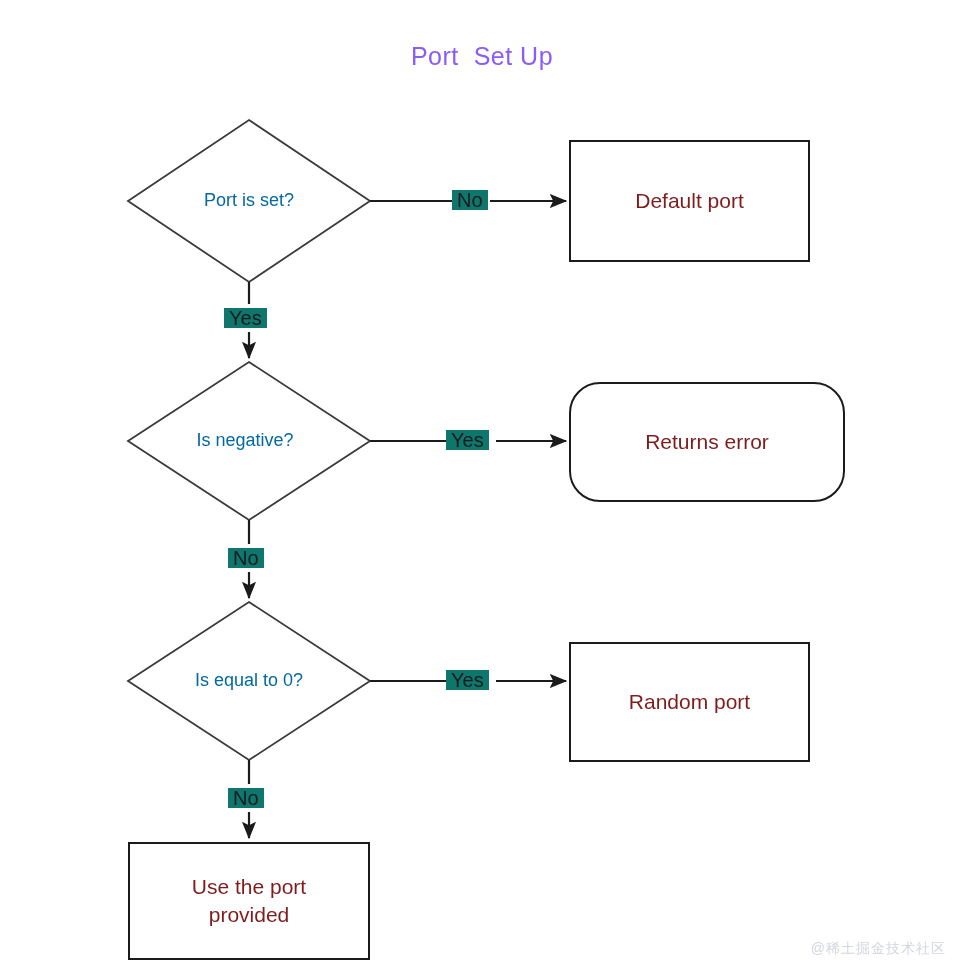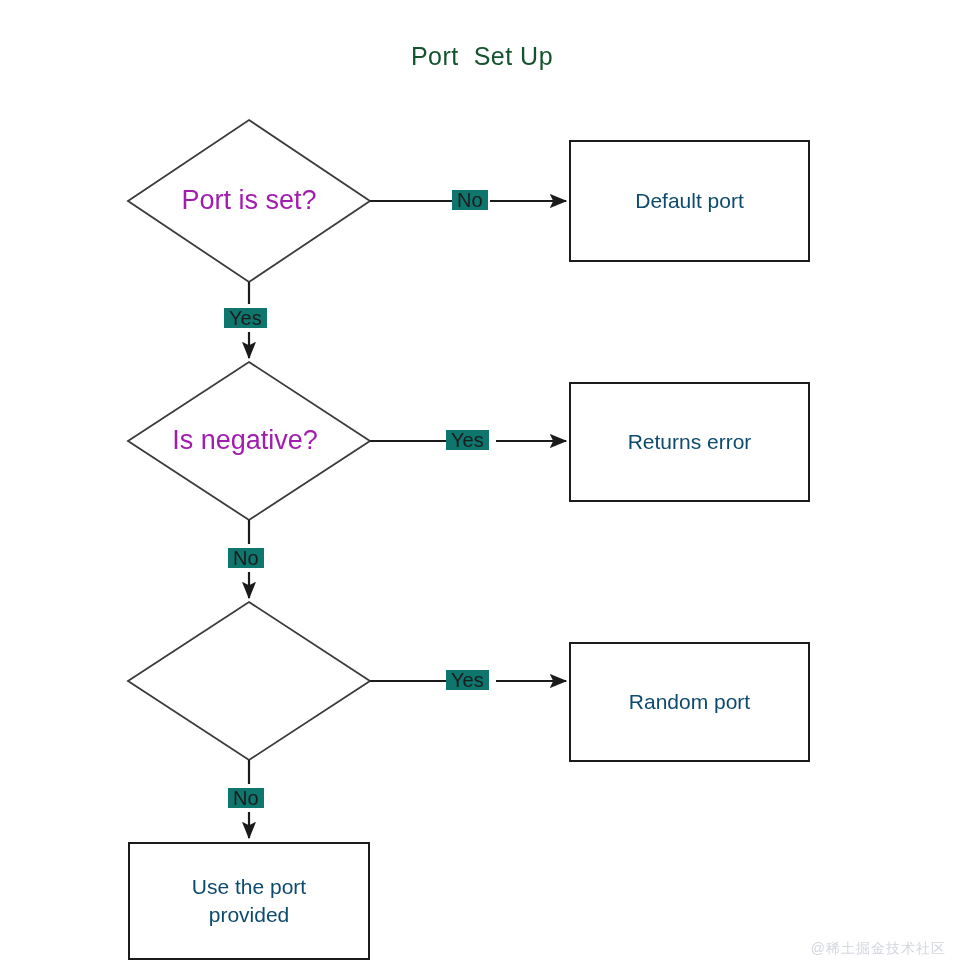--- a/index.html
+++ b/index.html
@@ -25,21 +25,21 @@
   
   .chart-title {
     position: absolute;
     left: 0;
     top: 42px;
     width: 964px;
     text-align: center;
     font-size: 25px;
     font-weight: 400;
     letter-spacing: 0.5px;
-    color: #14532d;
+    color: #8b5cf6;
     white-space: pre;
   }
   
   svg.wires {
     position: absolute;
     left: 0;
     top: 0;
     width: 964px;
     height: 976px;
     pointer-events: none;
@@ -51,40 +51,40 @@
   }
   svg.wires .shape-outline {
     fill: #ffffff;
     stroke: #3a3a3a;
     stroke-width: 1.8;
   }
   
   .node-label {
     position: absolute;
     text-align: center;
-    font-size: 27px;
+    font-size: 18px;
     line-height: 1.32;
-    color: #a21caf;
+    color: #0369a1;
     white-space: pre-line;
     display: flex;
     align-items: center;
     justify-content: center;
   }
   .proc-box {
     position: absolute;
     box-sizing: border-box;
     border: 2.2px solid #1b1b1b;
     background: #ffffff;
     display: flex;
     align-items: center;
     justify-content: center;
     text-align: center;
     font-size: 21px;
     line-height: 1.34;
-    color: #0c4a6e;
+    color: #7f1d1d;
     white-space: pre-line;
   }
   
   .edge-label {
     position: absolute;
     font-size: 20px;
     color: #1b1b1b;
     background: #0f766e;
     padding: 0 5px;
     line-height: 1;
@@ -136,24 +136,25 @@
     <line class="edge" x1="496" y1="681" x2="566" y2="681" marker-end="url(#arrowhead)"></line>
 
     <line class="edge" x1="249" y1="760" x2="249" y2="784"></line>
     <line class="edge" x1="249" y1="812" x2="249" y2="838" marker-end="url(#arrowhead)"></line>
   </svg>
 
   <div class="node-label" style="left:128px; top:120px; width:242px; height:162px;">Port is set?</div>
 
   <div class="node-label" style="left:124px; top:362px; width:242px; height:158px;">Is negative?</div>
 
+  <div class="node-label" style="left:128px; top:602px; width:242px; height:158px;">Is equal to 0?</div>
 
   <div class="proc-box" style="left:569px; top:140px; width:241px; height:122px;">Default port</div>
 
-  <div class="proc-box" style="left:569px; top:382px; width:241px; height:120px;">Returns error</div>
+  <div class="proc-box" style="left:569px; top:382px; width:276px; height:120px;border-radius:31px;">Returns error</div>
 
   <div class="proc-box" style="left:569px; top:622px; width:241px; height:120px;margin-top:20px;">Random port</div>
 
   <div class="proc-box" style="left:128px; top:842px; width:242px; height:118px;">Use the port
 provided</div>
 
   <div class="edge-label" style="left:452px; top:190px;">No</div>
 
   <div class="edge-label" style="left:224px; top:308px;">Yes</div>
 

